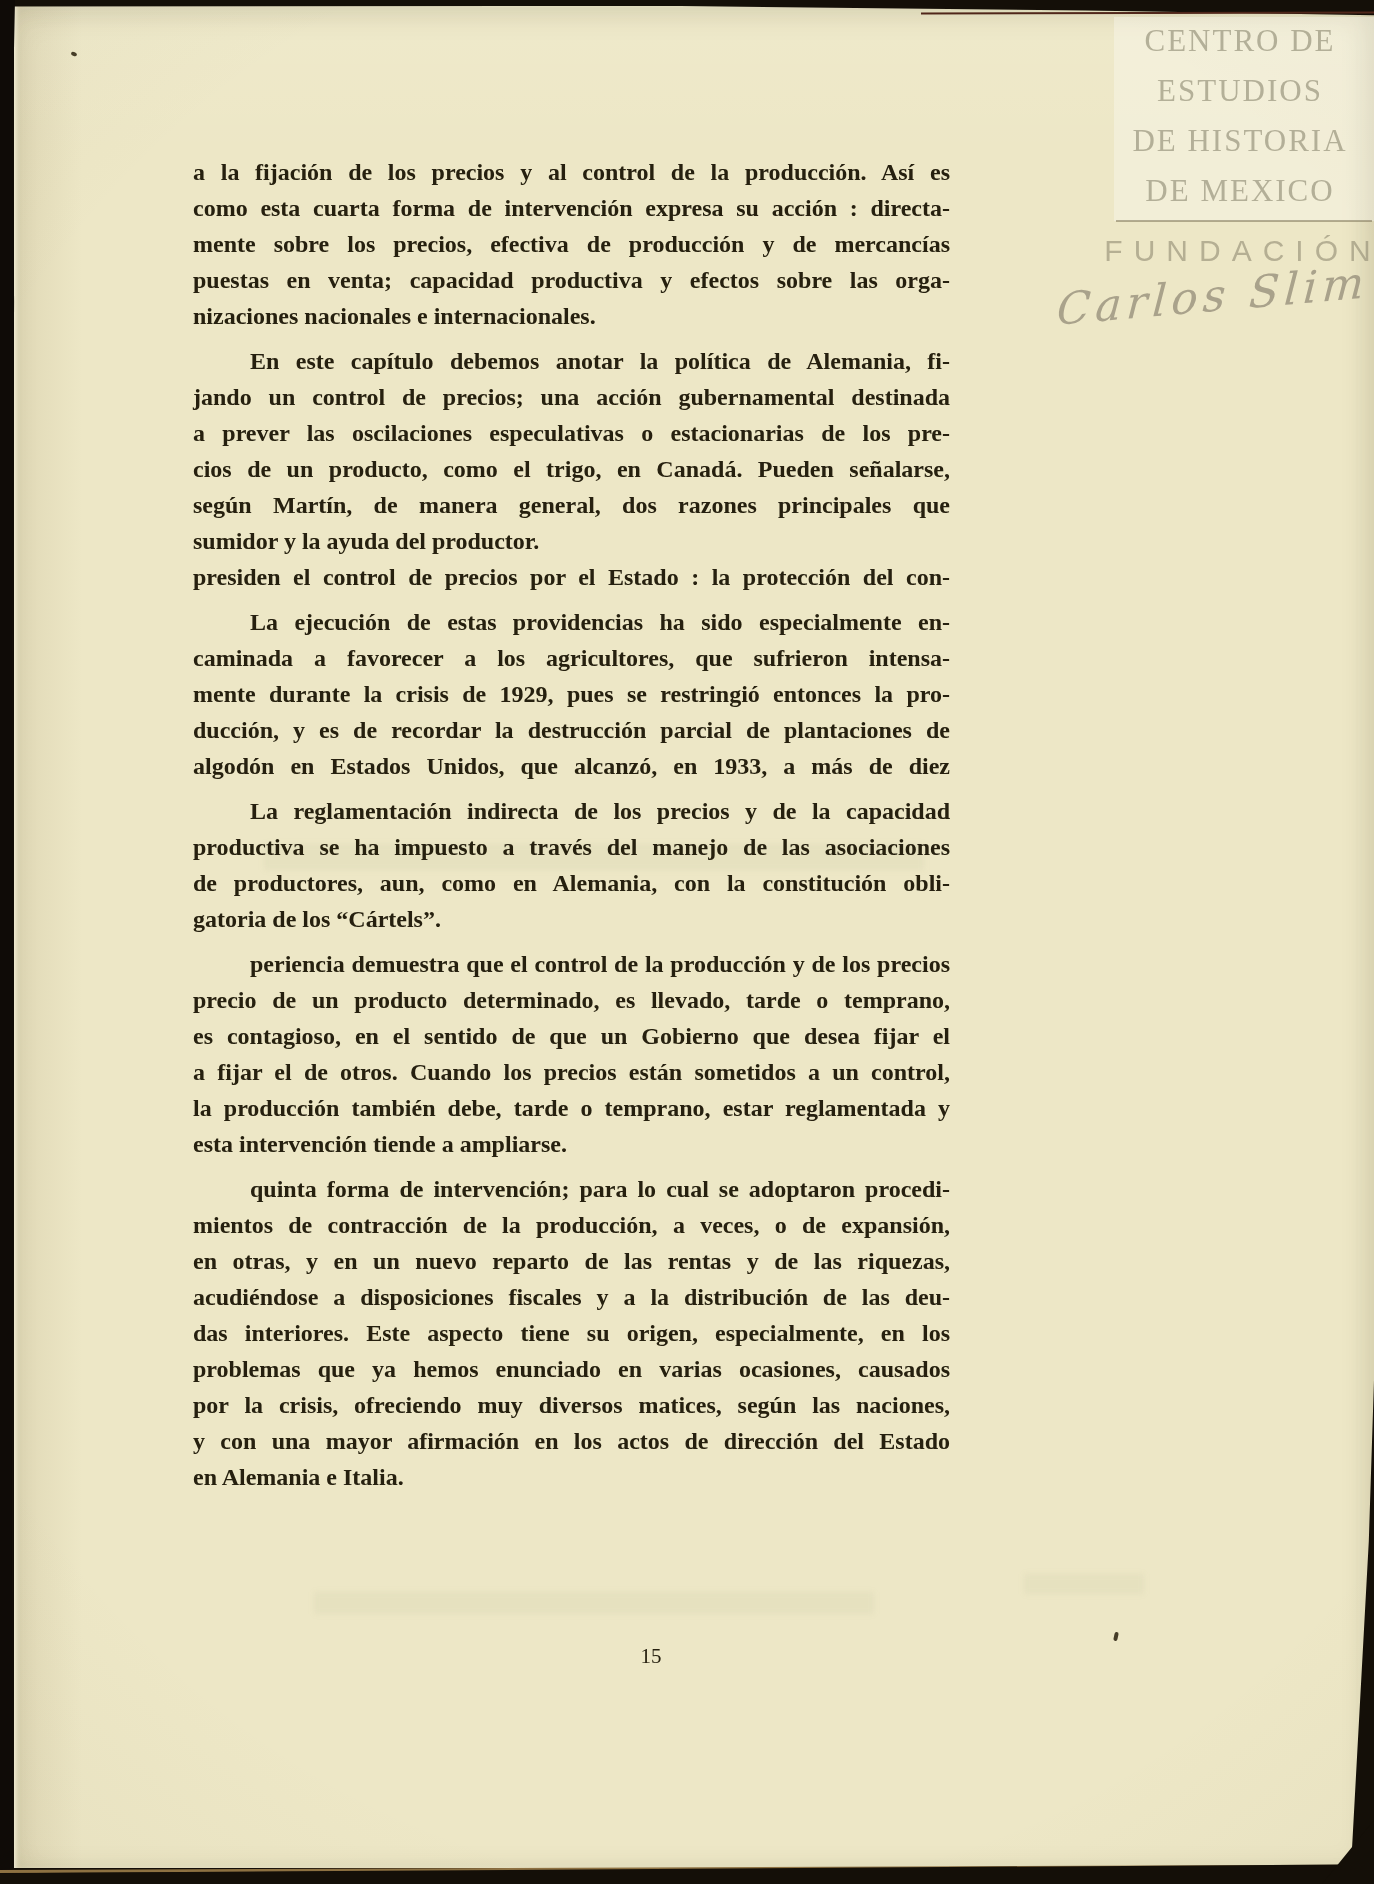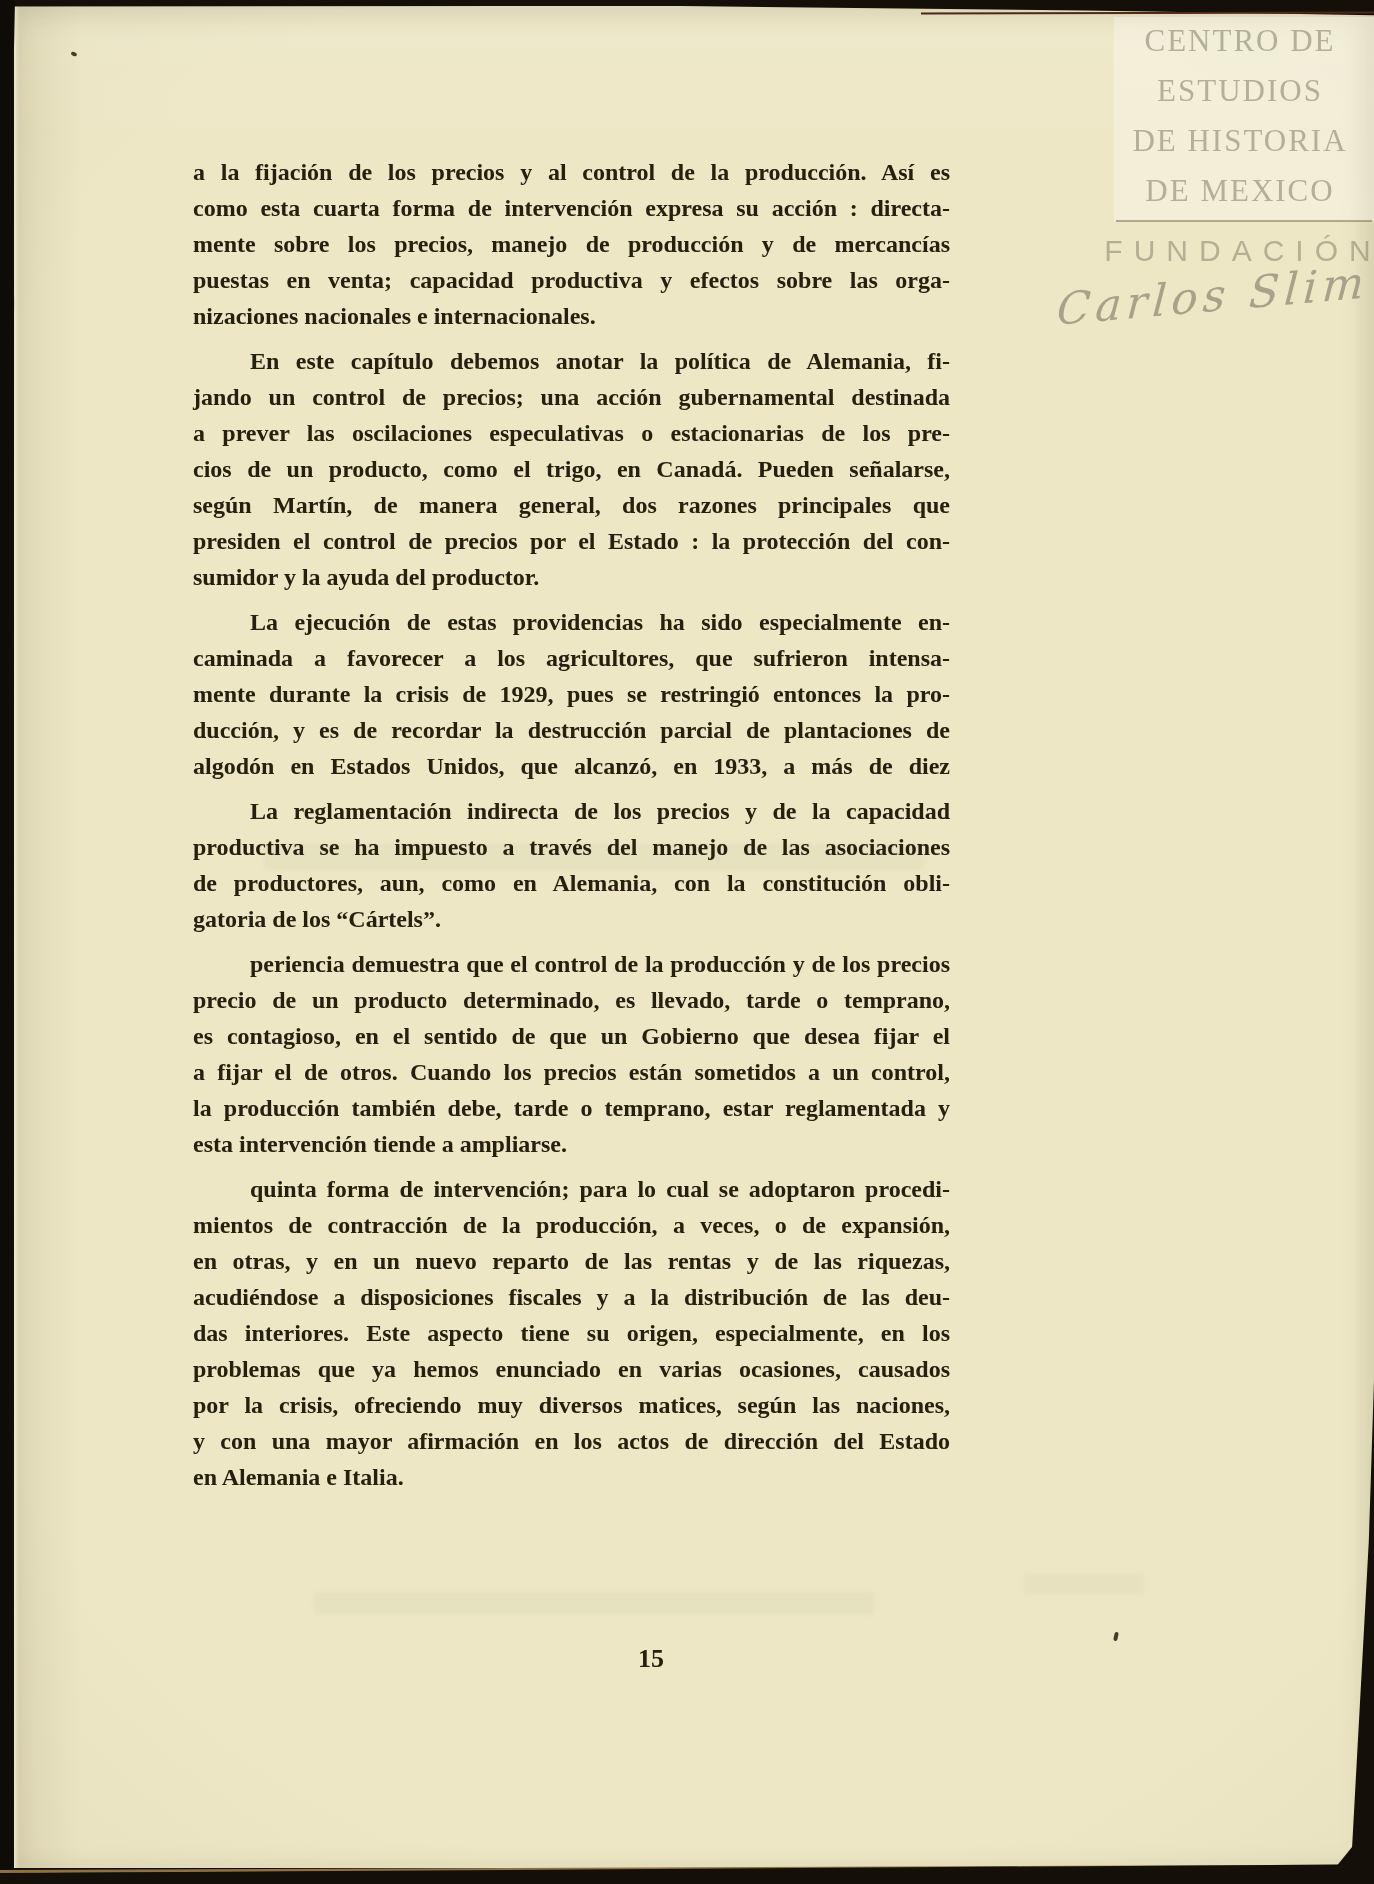--- a/index.html
+++ b/index.html
@@ -53,21 +53,21 @@
   
   .body-text{position:absolute;left:179px;top:148px;width:757px;z-index:3;
     color:#26200F;font-size:24px;font-weight:700;font-family:Liberation Serif, serif;}
   .para + .para{margin-top:9px;}
   .line{height:36px;line-height:36px;text-align:justify;text-align-last:justify;
     overflow:visible;white-space:normal;}
   .line.last{text-align-last:left;}
   .para.indent .line:first-child{text-indent:57px;}
 
   .page-number{position:absolute;left:592px;top:1638px;width:90px;text-align:center;
-    font-size:26px;font-weight:700;color:#26200F;z-index:3;}
+    font-size:21px;font-weight:400;color:#26200F;z-index:3;}
 
   .speck{position:absolute;background:#463d28;border-radius:50%;z-index:4;}
   .speck.s1{left:57px;top:46px;width:6px;height:4px;transform:rotate(25deg);}
   .speck.s2{left:1100px;top:1626px;width:4px;height:9px;transform:rotate(12deg);border-radius:2px;}
   .speck.s3{left:232px;top:1063px;width:3px;height:3px;opacity:.6;}
 
   .smudge{position:absolute;background:rgba(120,128,88,0.06);filter:blur(3px);z-index:1;}
   .sm1{left:250px;top:838px;width:660px;height:26px;}
   .sm2{left:300px;top:1586px;width:560px;height:22px;}
   .sm3{left:1010px;top:1568px;width:120px;height:20px;}
@@ -91,32 +91,32 @@
     <div class="signature">Carlos Slim</div>
 
     <div class="smudge sm1"></div>
     <div class="smudge sm2"></div>
     <div class="smudge sm3"></div>
 
     <div class="body-text">
         <div class="para">
           <div class="line">a la fijación de los precios y al control de la producción. Así es</div>
           <div class="line">como esta cuarta forma de intervención expresa su acción : directa-</div>
-          <div class="line">mente sobre los precios, manejo de producción y de mercancías</div>
+          <div class="line">mente sobre los precios, efectiva de producción y de mercancías</div>
           <div class="line">puestas en venta; capacidad productiva y efectos sobre las orga-</div>
           <div class="line last">nizaciones nacionales e internacionales.</div>
         </div>
         <div class="para indent">
           <div class="line">En este capítulo debemos anotar la política de Alemania, fi-</div>
           <div class="line">jando un control de precios; una acción gubernamental destinada</div>
           <div class="line">a prever las oscilaciones especulativas o estacionarias de los pre-</div>
           <div class="line">cios de un producto, como el trigo, en Canadá. Pueden señalarse,</div>
           <div class="line">según Martín, de manera general, dos razones principales que</div>
+          <div class="line last">sumidor y la ayuda del productor.</div>
           <div class="line">presiden el control de precios por el Estado : la protección del con-</div>
-          <div class="line last">sumidor y la ayuda del productor.</div>
         </div>
         <div class="para indent">
           <div class="line">La ejecución de estas providencias ha sido especialmente en-</div>
           <div class="line">caminada a favorecer a los agricultores, que sufrieron intensa-</div>
           <div class="line">mente durante la crisis de 1929, pues se restringió entonces la pro-</div>
           <div class="line">ducción, y es de recordar la destrucción parcial de plantaciones de</div>
           <div class="line">algodón en Estados Unidos, que alcanzó, en 1933, a más de diez</div>
         </div>
         <div class="para indent">
           <div class="line">La reglamentación indirecta de los precios y de la capacidad</div>

